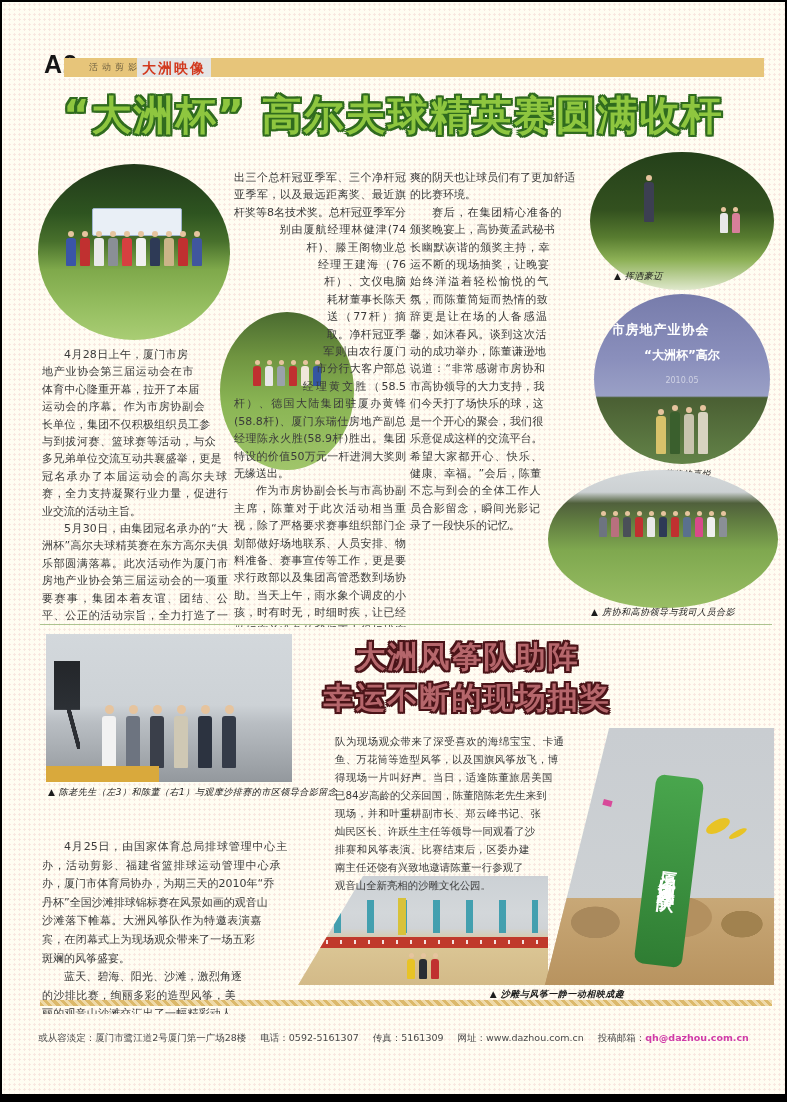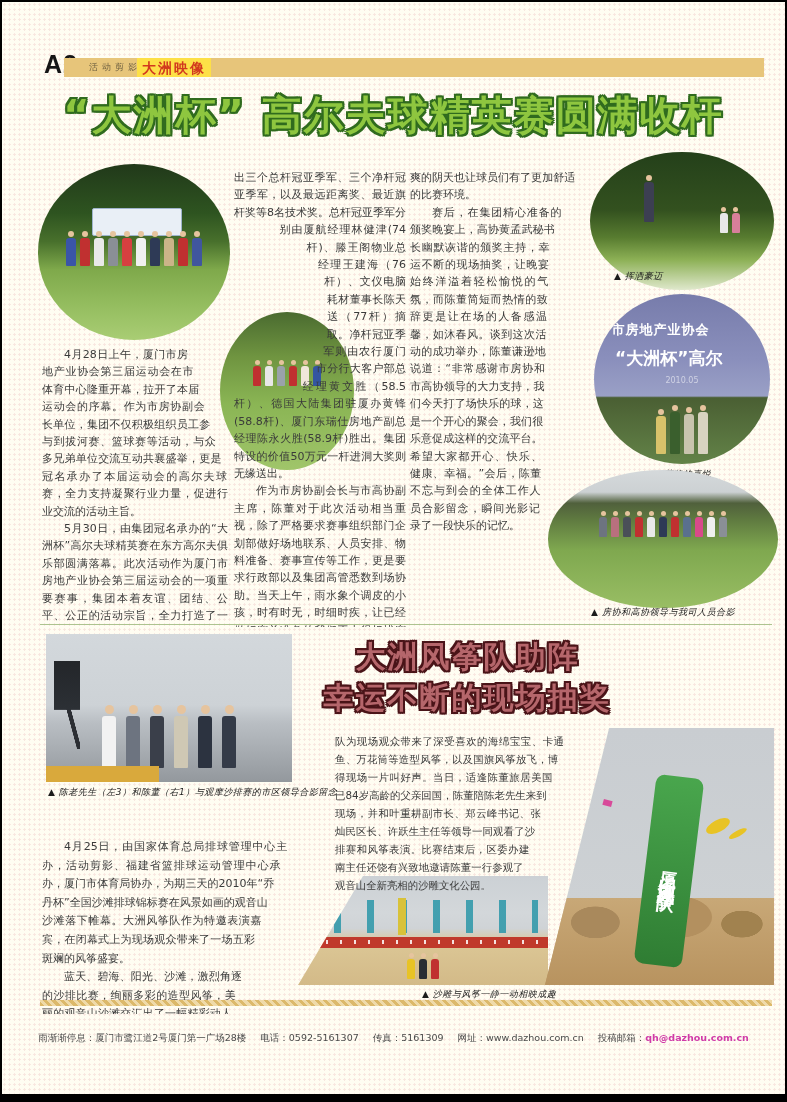--- a/index.html
+++ b/index.html
@@ -12,21 +12,21 @@
     font-family:"DejaVu Sans",sans-serif;
     overflow:hidden;color:#2e2e2e;
   }
   
   .pageno{position:absolute;left:42px;top:48px;font-family:"Liberation Sans",sans-serif;
     font-size:25px;font-weight:700;color:#151515;letter-spacing:1px;}
   .goldbar{position:absolute;left:62px;top:56px;width:700px;height:19px;background:#e7c57a;}
   .kicker{position:absolute;left:25px;top:0;height:19px;line-height:19px;
     font-size:9px;color:#6f6040;letter-spacing:4px;}
   .sectionbox{position:absolute;left:73px;top:0;height:19px;line-height:19px;
-    background:#fde047;padding:0 5px;}
+    background:#e5e5e5;padding:0 5px;}
   .section{font-size:14px;font-weight:700;color:#d2391e;letter-spacing:2px;}
   
   .h1-green{position:absolute;left:0;top:86px;width:100%;text-align:center;
     font-size:40px;font-weight:700;letter-spacing:2px;color:#8ec63f;
     text-shadow:-2px -2px 0 #306b1e,2px -2px 0 #306b1e,-2px 2px 0 #306b1e,2px 2px 0 #306b1e,
       -2px 0 0 #306b1e,2px 0 0 #306b1e,0 -2px 0 #306b1e,0 2px 0 #306b1e;}
   .h2-red{position:absolute;left:298px;top:634px;width:335px;text-align:center;
     font-size:30px;font-weight:700;letter-spacing:2px;line-height:41px;color:#b5666b;
     text-shadow:-2px -2px 0 #4a1418,2px -2px 0 #4a1418,-2px 2px 0 #4a1418,2px 2px 0 #4a1418,
       -2px 0 0 #4a1418,2px 0 0 #4a1418,0 -2px 0 #4a1418,0 2px 0 #4a1418;}
@@ -80,22 +80,22 @@
   .fig{display:inline-block;width:10px;height:28px;background:var(--c,#666);
     border-radius:3px 3px 1px 1px;position:relative;margin:0 2px;vertical-align:bottom;}
   .fig::before{content:"";position:absolute;top:-7px;left:2px;width:6px;height:6px;
     border-radius:50%;background:#e6c49e;}
   .fig.sm{width:8px;height:20px;}
   .fig.sm::before{width:5px;height:5px;left:1.5px;top:-6px;}
   .fig.lg{width:14px;height:52px;margin:0 5px;}
   .fig.lg::before{width:9px;height:9px;left:2.5px;top:-11px;}
   .backdrop-t1{position:absolute;left:10%;top:16%;width:80%;
     color:#fff;font-weight:700;font-size:13px;letter-spacing:1px;}
-  .backdrop-t2{position:absolute;left:12%;top:31%;width:76%;
-    color:#fff;font-weight:700;font-size:17px;}
+  .backdrop-t2{position:absolute;left:12%;top:31%;width:76%;text-align:center;
+    color:#fff;font-weight:700;font-size:12px;}
   .backdrop-t3{position:absolute;left:30%;top:48%;width:40%;text-align:center;
     color:rgba(255,255,255,.55);font-size:8px;}
   .table-strip{position:absolute;left:0;bottom:0;width:46%;height:16px;background:#d9a93c;}
   .tripod{position:absolute;left:8px;top:18%;width:26px;height:60%;
     background:linear-gradient(180deg,#23262a 0%,#2c3035 55%,transparent 56%),
                linear-gradient(75deg,transparent 46%,#2b2e33 47%,#2b2e33 55%,transparent 56%);}
   .tealflags{position:absolute;left:4%;top:22%;width:92%;height:30%;
     background:repeating-linear-gradient(90deg,transparent 0 26px,rgba(42,150,168,.85) 26px 33px);}
   .yellowflag{position:absolute;left:40%;top:20%;width:8px;height:34%;background:#d8c23a;}
   .redstrip{position:absolute;left:0;top:56%;width:100%;height:11px;background:#c0392b;
@@ -118,21 +118,21 @@
     background:radial-gradient(40px 26px at 22% 28%,#a9895c 60%,transparent 62%),
                radial-gradient(56px 34px at 58% 22%,#b3905f 60%,transparent 62%),
                radial-gradient(34px 22px at 86% 30%,#a1824f 60%,transparent 62%),
                linear-gradient(180deg,#c8a877 0%,#b8935f 100%);}
   
   .cap{position:absolute;font-size:9px;font-style:italic;color:#1c1c1c;letter-spacing:.5px;}
   #cap3{left:612px;top:268px;}
   #cap4{left:592px;top:466px;width:176px;text-align:center;font-style:italic;}
   #cap5{left:546px;top:604px;width:230px;text-align:center;}
   #cap6{left:46px;top:784px;width:292px;}
-  #cap8{left:420px;top:986px;width:270px;text-align:left;}
+  #cap8{left:420px;top:986px;width:270px;text-align:center;font-weight:bold;}
   
   .sep{position:absolute;left:38px;top:622px;width:732px;height:1px;background:#adc38f;}
   .goldhatch{position:absolute;left:38px;top:998px;width:732px;height:6px;
     background:repeating-linear-gradient(45deg,#dcb96b 0 3px,#efdaa9 3px 6px);}
   .footer{position:absolute;left:0;top:1030px;width:100%;text-align:center;
     font-size:9.5px;color:#4a4a4a;}
   .footer span{margin:0 7px;}
   .footer .email{color:#d03ba8;font-weight:700;margin-left:0;}
 </style>
 </head>
@@ -247,16 +247,16 @@
     <p>4月25日，由国家体育总局排球管理中心主办，活动剪影、福建省篮排球运动管理中心承办，厦门市体育局协办，为期三天的2010年“乔丹杯”全国沙滩排球锦标赛在风景如画的观音山沙滩落下帷幕。大洲风筝队作为特邀表演嘉宾，在闭幕式上为现场观众带来了一场五彩斑斓的风筝盛宴。</p>
     <p>蓝天、碧海、阳光、沙滩，激烈角逐的沙排比赛，绚丽多彩的造型风筝，美丽的观音山沙滩交汇出了一幅精彩动人的画卷。在当天的闭幕式助阵表演上，大洲风筝</p>
   </div>
   <div class="a2col" id="a2col2">
     <div class="sp" id="sp5"></div>
     <p class="noindent">队为现场观众带来了深受喜欢的海绵宝宝、卡通鱼、万花筒等造型风筝，以及国旗风筝放飞，博得现场一片叫好声。当日，适逢陈董旅居美国已84岁高龄的父亲回国，陈董陪陈老先生来到现场，并和叶重耕副市长、郑云峰书记、张灿民区长、许跃生主任等领导一同观看了沙排赛和风筝表演。比赛结束后，区委办建南主任还饶有兴致地邀请陈董一行参观了观音山全新亮相的沙雕文化公园。</p>
   </div>
 
   <div class="goldhatch"></div>
   <div class="footer">
-    <span>雨渐渐停息：厦门市鹭江道2号厦门第一广场28楼</span><span>电话：0592-5161307</span><span>传真：5161309</span><span>网址：www.dazhou.com.cn</span><span style="margin-right:0;">投稿邮箱：</span><span class="email">qh@dazhou.com.cn</span>
+    <span>或从容淡定：厦门市鹭江道2号厦门第一广场28楼</span><span>电话：0592-5161307</span><span>传真：5161309</span><span>网址：www.dazhou.com.cn</span><span style="margin-right:0;">投稿邮箱：</span><span class="email">qh@dazhou.com.cn</span>
   </div>
 
 </div>
 
 </body></html>

